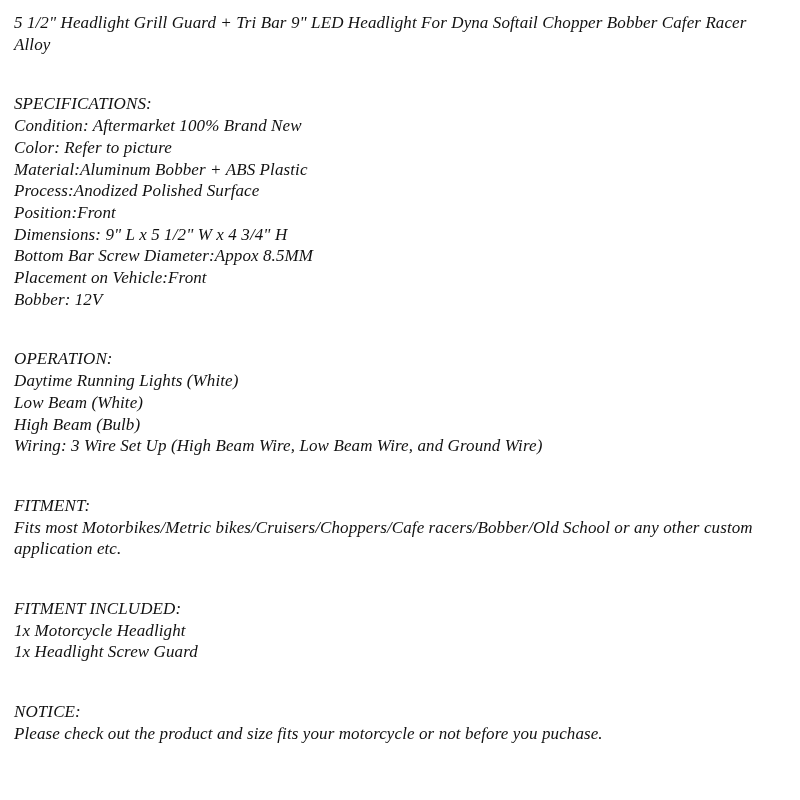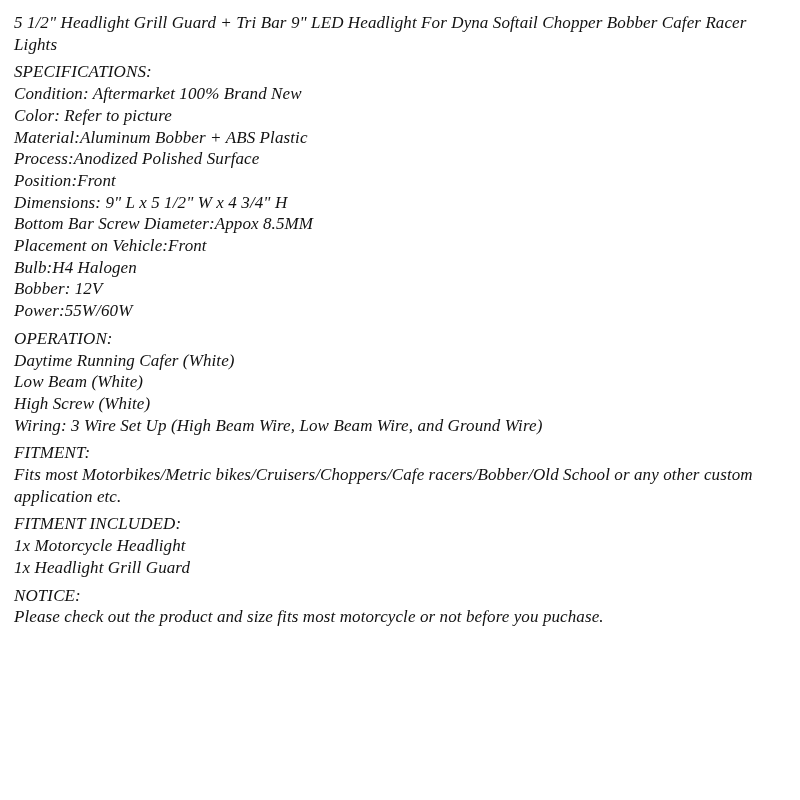--- a/index.html
+++ b/index.html
@@ -12,75 +12,73 @@
     height: 800px;
     overflow: hidden;
     font-family: "Liberation Serif", "DejaVu Serif", serif;
     font-style: italic;
     color: #111111;
   }
   .doc {
     padding: 12px 14px 0 14px;
   }
   .sec {
-    margin-top: 6px;
+    margin-top: 38px;
   }
   .sec:first-child {
     margin-top: 0;
   }
   .line {
     font-size: 17px;
     line-height: 21.7px;
     white-space: nowrap;
     letter-spacing: 0.1px;
   }
 </style>
 </head>
 <body>
 
 <div class="doc">
 
   <section class="sec">
     <div class="line">5 1/2" Headlight Grill Guard + Tri Bar 9" LED Headlight For Dyna Softail Chopper Bobber Cafer Racer</div>
-    <div class="line">Lights</div>
+    <div class="line">Alloy</div>
   </section>
 
   <section class="sec">
     <div class="line">SPECIFICATIONS:</div>
     <div class="line">Condition: Aftermarket 100% Brand New</div>
     <div class="line">Color: Refer to picture</div>
     <div class="line">Material:Aluminum Bobber + ABS Plastic</div>
     <div class="line">Process:Anodized Polished Surface</div>
     <div class="line">Position:Front</div>
     <div class="line">Dimensions: 9" L x 5 1/2" W x 4 3/4" H</div>
     <div class="line">Bottom Bar Screw Diameter:Appox 8.5MM</div>
     <div class="line">Placement on Vehicle:Front</div>
-    <div class="line">Bulb:H4 Halogen</div>
     <div class="line">Bobber: 12V</div>
-    <div class="line">Power:55W/60W</div>
   </section>
 
   <section class="sec">
     <div class="line">OPERATION:</div>
-    <div class="line">Daytime Running Cafer (White)</div>
+    <div class="line">Daytime Running Lights (White)</div>
     <div class="line">Low Beam (White)</div>
-    <div class="line">High Screw (White)</div>
+    <div class="line">High Beam (Bulb)</div>
     <div class="line">Wiring: 3 Wire Set Up (High Beam Wire, Low Beam Wire, and Ground Wire)</div>
   </section>
 
   <section class="sec">
     <div class="line">FITMENT:</div>
     <div class="line">Fits most Motorbikes/Metric bikes/Cruisers/Choppers/Cafe racers/Bobber/Old School or any other custom</div>
     <div class="line">application etc.</div>
   </section>
 
   <section class="sec">
     <div class="line">FITMENT INCLUDED:</div>
     <div class="line">1x Motorcycle Headlight</div>
-    <div class="line">1x Headlight Grill Guard</div>
+    <div class="line">1x Headlight Screw Guard</div>
   </section>
 
   <section class="sec">
     <div class="line">NOTICE:</div>
-    <div class="line">Please check out the product and size fits most motorcycle or not before you puchase.</div>
+    <div class="line">Please check out the product and size fits your motorcycle or not before you puchase.</div>
   </section>
 
 </div>
 
 </body></html>

